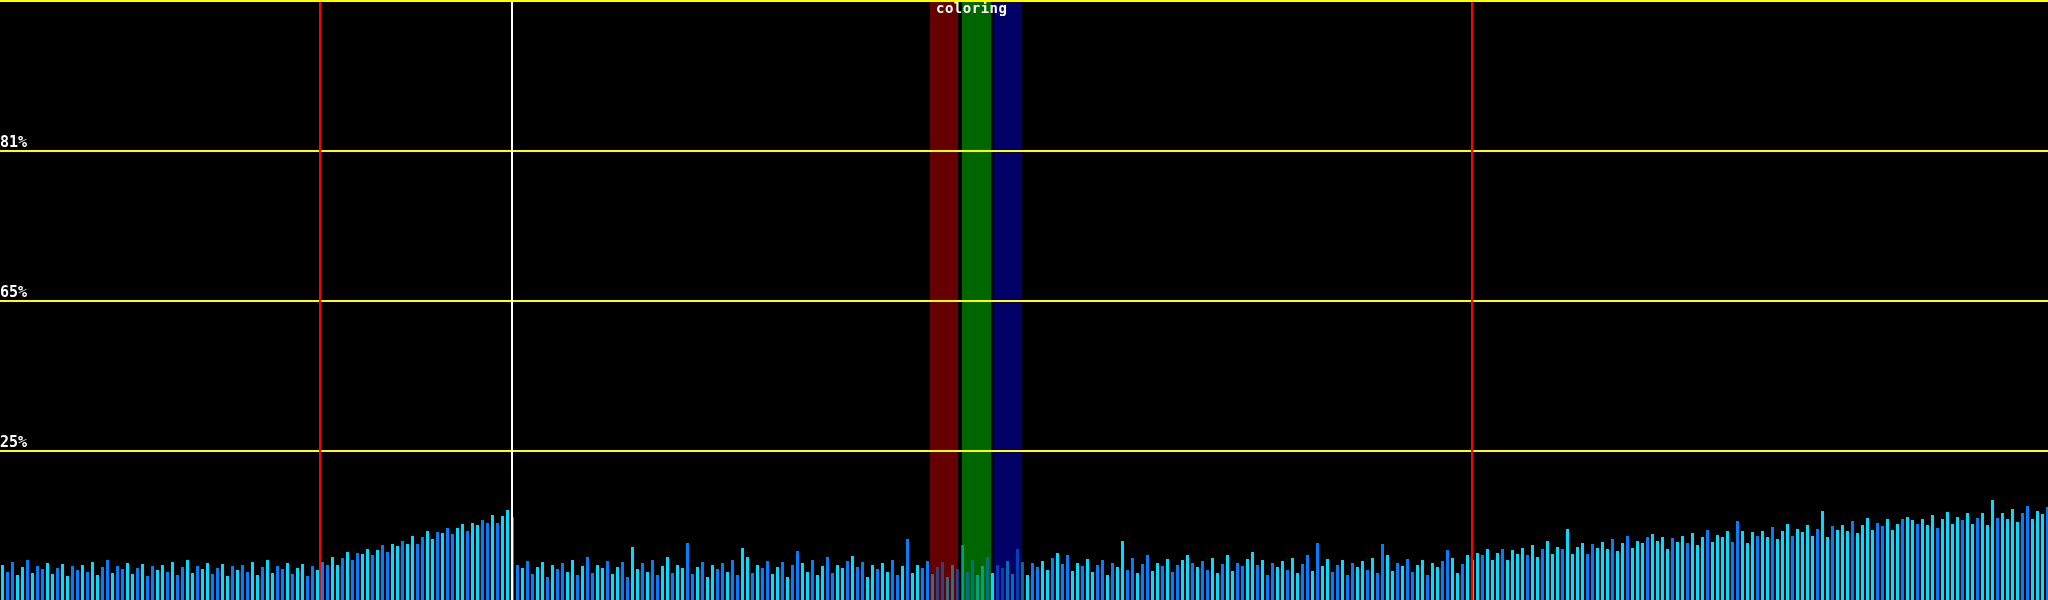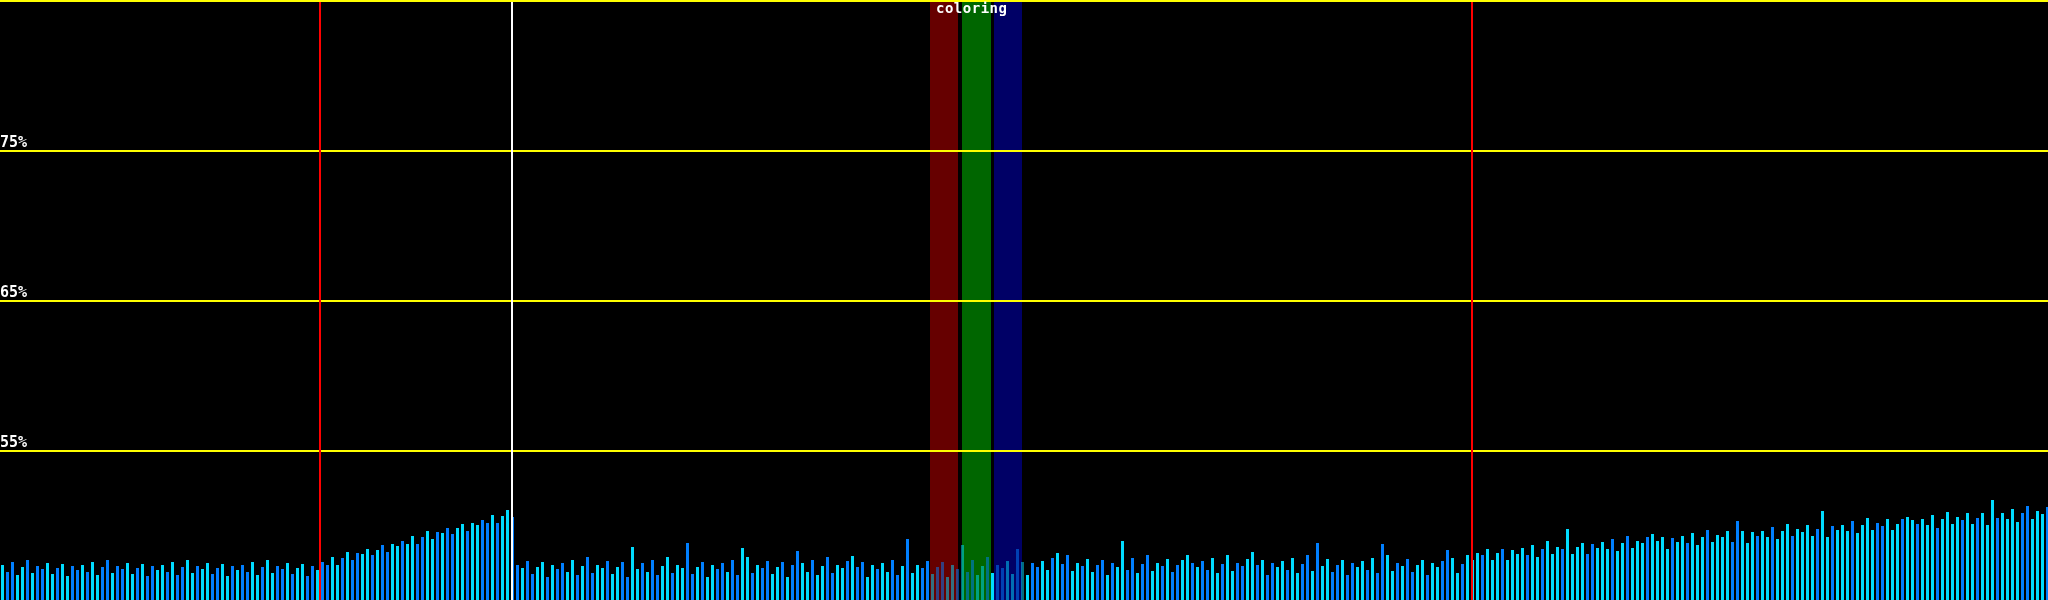--- a/index.html
+++ b/index.html
@@ -476,21 +476,21 @@
     <div class="bar" style="left: 2011px; width: 3px; height: 91px; background: rgb(0, 220, 255);"></div>
     <div class="bar" style="left: 2016px; width: 3px; height: 78px; background: rgb(0, 220, 255);"></div>
     <div class="bar" style="left: 2021px; width: 3px; height: 87px; background: rgb(0, 127, 255);"></div>
     <div class="bar" style="left: 2026px; width: 3px; height: 94px; background: rgb(0, 127, 255);"></div>
     <div class="bar" style="left: 2031px; width: 3px; height: 81px; background: rgb(0, 220, 255);"></div>
     <div class="bar" style="left: 2036px; width: 3px; height: 89px; background: rgb(0, 220, 255);"></div>
     <div class="bar" style="left: 2041px; width: 3px; height: 86px; background: rgb(0, 220, 255);"></div>
     <div class="bar" style="left: 2046px; width: 3px; height: 93px; background: rgb(0, 127, 255);"></div>
     <div class="gridline" style="top: 0px; background: rgb(255, 255, 0);"></div>
     <div class="gridline" style="top: 150px; background: rgb(255, 255, 0);"></div>
-    <div class="gridline-label" style="top: 134px;">75%</div>
+    <div class="gridline-label" style="top: 134px;">81%</div>
     <div class="gridline" style="top: 300px; background: rgb(255, 255, 0);"></div>
     <div class="gridline-label" style="top: 284px;">65%</div>
     <div class="gridline" style="top: 450px; background: rgb(255, 255, 0);"></div>
-    <div class="gridline-label" style="top: 434px;">55%</div>
+    <div class="gridline-label" style="top: 434px;">25%</div>
     <div class="marker-line" style="left: 319px; background: rgb(255, 0, 0);"></div>
     <div class="marker-line" style="left: 511px; background: rgb(255, 255, 255);"></div>
     <div class="marker-line" style="left: 1471px; background: rgb(255, 0, 0);"></div>
   </div>
 
 </body></html>

